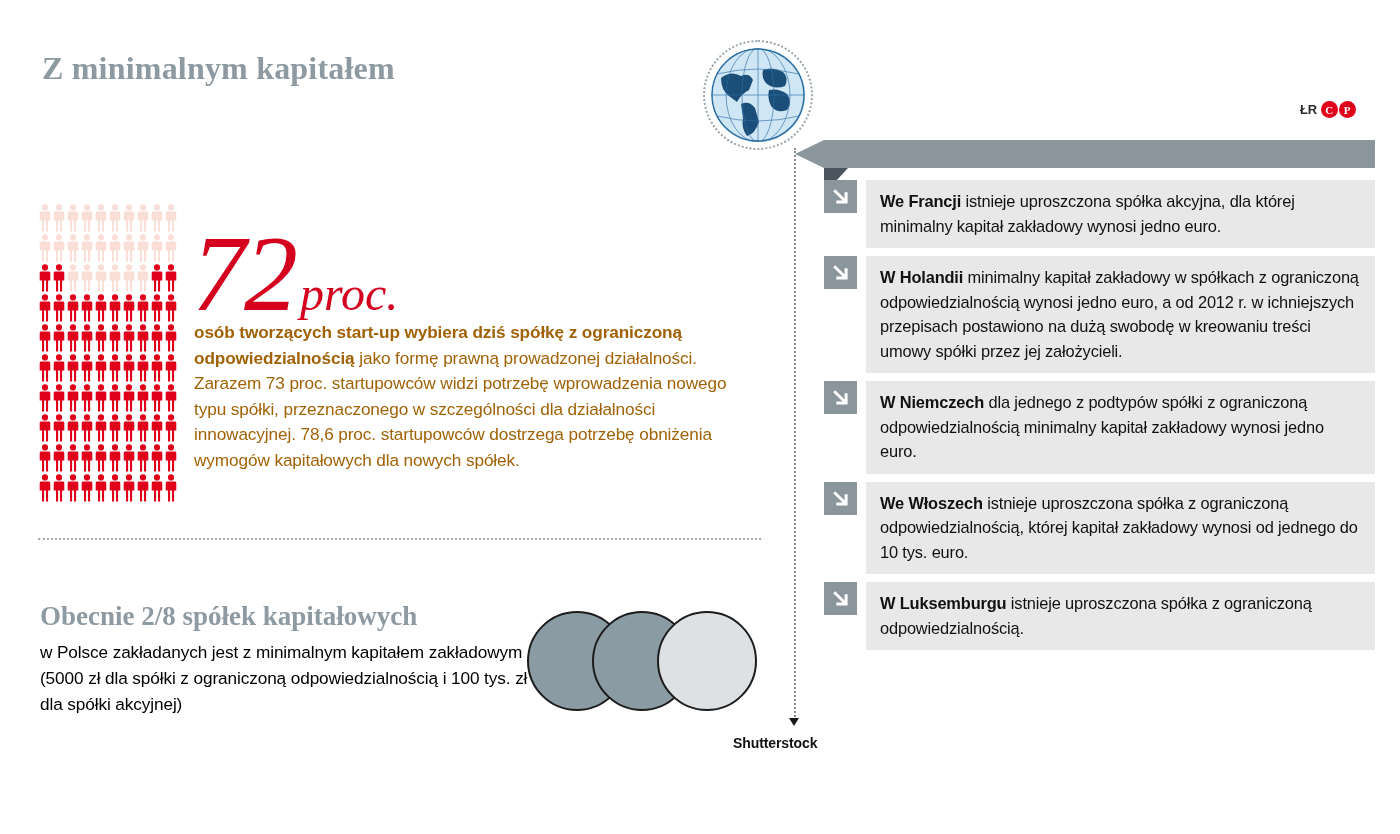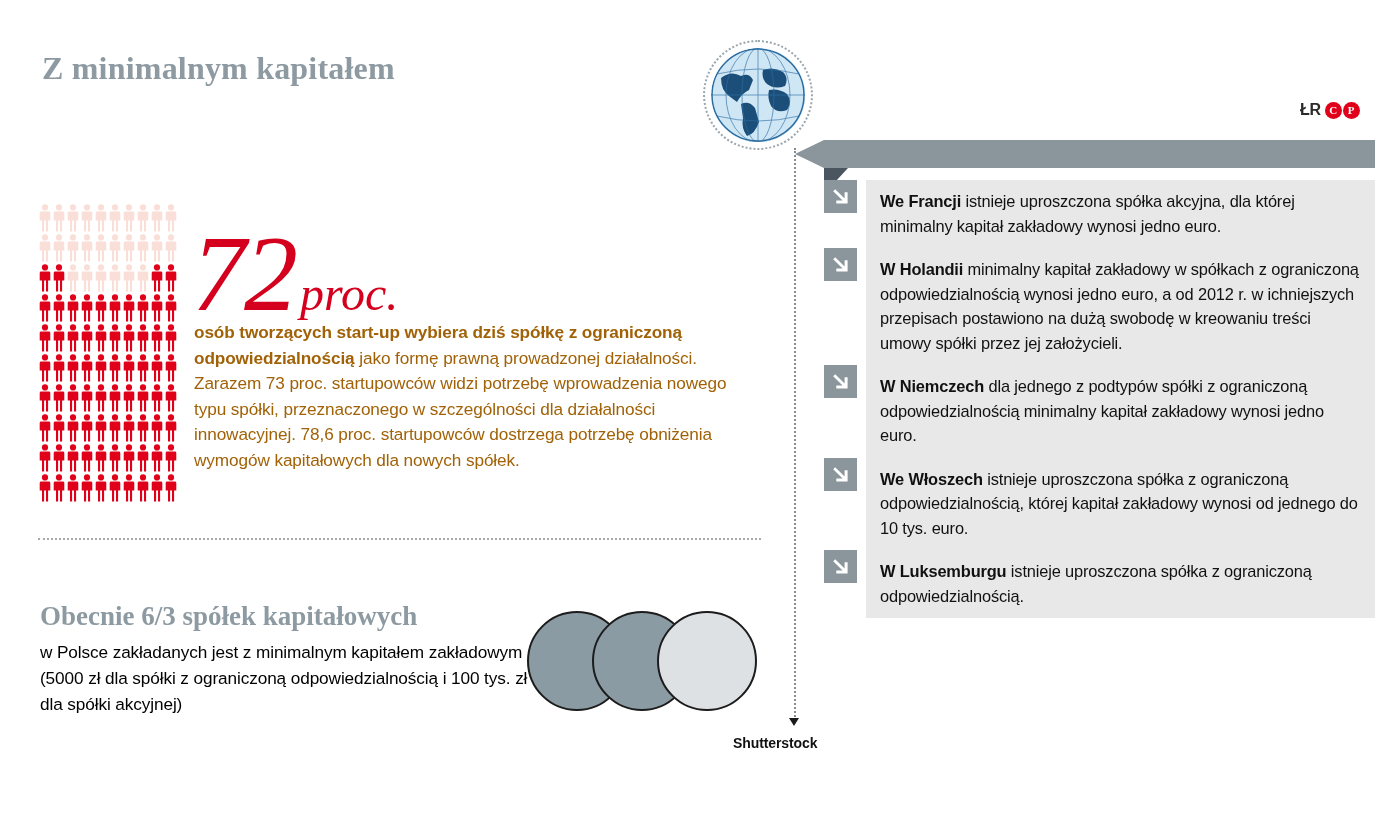--- a/index.html
+++ b/index.html
@@ -49,21 +49,21 @@
 
   
   .logo {
     position: absolute;
     left: 1300px; top: 101px;
     display: flex; align-items: center; gap: 4px;
   }
   .logo-lr {
     font-family: "Liberation Sans", sans-serif;
     font-weight: bold;
-    font-size: 16px;
+    font-size: 13px;
     color: #2b2b2b;
     letter-spacing: -0.3px;
   }
   .logo-badge {
     width: 17px; height: 17px;
     border-radius: 50%;
     background: #e1001a;
     color: #ffffff;
     font-size: 11px; font-weight: bold;
     display: flex; align-items: center; justify-content: center;
@@ -217,20 +217,21 @@
     font-weight: bold;
     color: #ffffff;
     padding-left: 32px;
     letter-spacing: -0.1px;
   }
 
   .items {
     margin-top: 12px;
     margin-left: 29px;
     display: flex; flex-direction: column;
+    gap: 8px;
   }
   .item {
     display: flex;
     align-items: flex-start;
     gap: 9px;
   }
   .item-arrow {
     flex: 0 0 auto;
     width: 33px; height: 33px;
     background: #8a959c;
@@ -698,21 +699,21 @@
     </div>
 
   <div class="bignum">
     <span class="n">72</span><span class="u">proc.</span>
   </div>
 
   <div class="lead"><b>osób tworzących start-up wybiera dziś spółkę z ograniczoną odpowiedzialnością</b><span> jako formę prawną prowadzonej działalności. Zarazem 73 proc. startupowców widzi potrzebę wprowadzenia nowego typu spółki, przeznaczonego w szczególności dla działalności innowacyjnej. 78,6 proc. startupowców dostrzega potrzebę obniżenia wymogów kapitałowych dla nowych spółek.</span></div>
 
   <div class="divider"></div>
 
-  <div class="sub-title">Obecnie 6/3 spółek kapitałowych</div>
+  <div class="sub-title">Obecnie 2/8 spółek kapitałowych</div>
   <div class="sub-body">w Polsce zakładanych jest z minimalnym kapitałem zakładowym (5000 zł dla spółki z ograniczoną odpowiedzialnością i 100 tys. zł dla spółki akcyjnej)</div>
 
   <div class="circles">
     <div class="c c1"></div>
     <div class="c c2"></div>
     <div class="c c3"></div>
   </div>
 
   <div class="vline"></div>
   <div class="vline-head"></div>

